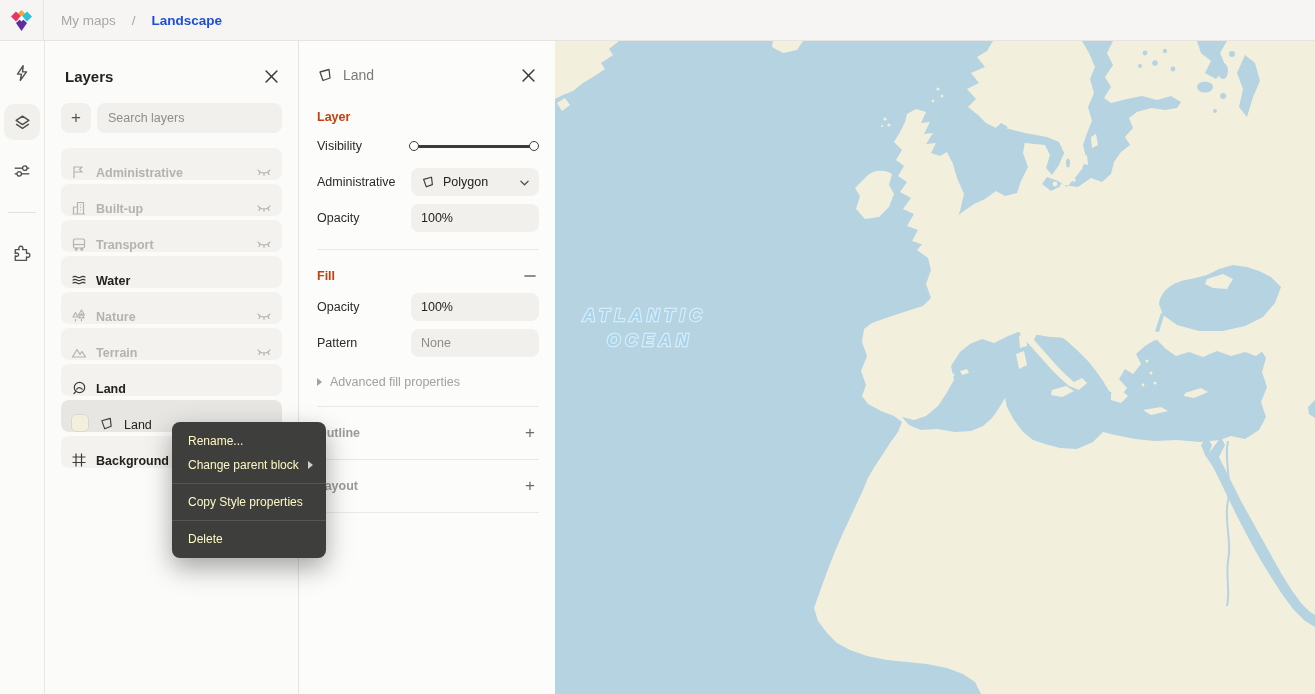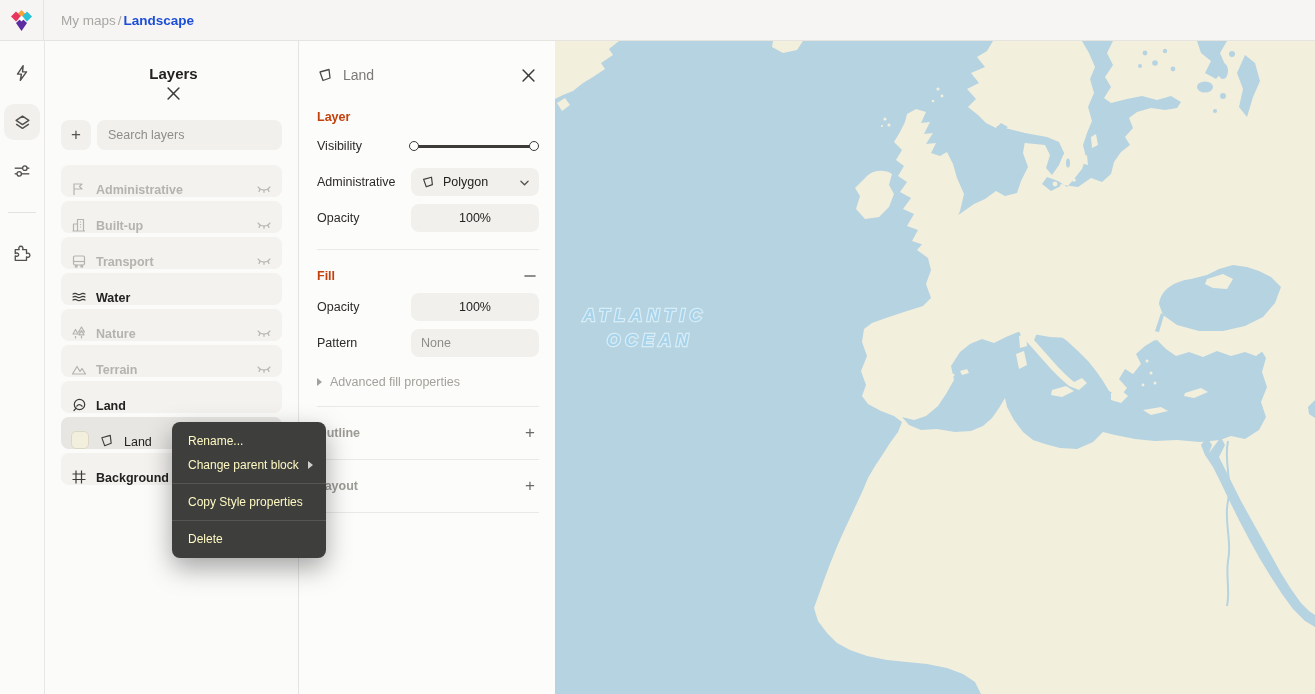--- a/index.html
+++ b/index.html
@@ -1,34 +1,34 @@
 <!DOCTYPE html>
 <html><head>
 <meta charset="utf-8">
 <style>
   * { margin:0; padding:0; box-sizing:border-box; }
   html,body { width:1315px; height:694px; overflow:hidden; font-family:"Liberation Sans", sans-serif; background:#fbfbfa; }
 
   
   .topbar { position:absolute; top:0; left:0; right:0; height:41px; background:#f6f5f3; border-bottom:1px solid #e6e4e1; display:flex; align-items:stretch; z-index:5; }
   .logo-cell { width:44px; border-right:1px solid #e6e4e1; display:flex; align-items:center; justify-content:center; }
-  .breadcrumb { display:flex; align-items:center; gap:2px; padding-left:17px; font-size:13.5px; }
+  .breadcrumb { display:flex; align-items:center; gap:16px; padding-left:17px; font-size:13.5px; }
   .bc-parent { color:#a9a7a2; }
   .bc-sep { color:#a9a7a2; }
   .bc-current { color:#1d4ed8; font-weight:700; }
 
   
   .rail { position:absolute; top:41px; left:0; bottom:0; width:45px; background:#fbfbfa; border-right:1px solid #e8e7e4; display:flex; flex-direction:column; align-items:center; padding-top:14px; z-index:4; }
   .rail-btn { width:36px; height:36px; border-radius:10px; display:flex; align-items:center; justify-content:center; margin-bottom:13px; color:#53514d; }
   .rail-btn.active { background:#f1f0ed; }
   .rail-divider { width:28px; height:1px; background:#e3e2df; margin:10px 0 22px 0; }
 
   
   .layers-panel { position:absolute; top:41px; left:45px; bottom:0; width:254px; background:#fbfbfa; border-right:1px solid #e6e4e1; z-index:3; }
-  .panel-header { display:flex; align-items:center; justify-content:space-between; padding:24px 16px 0 20px;flex-direction:column; }
+  .panel-header { display:flex; align-items:center; justify-content:space-between; padding:24px 16px 0 20px; }
   .panel-title { font-size:15px; font-weight:700; color:#23221f; }
   .icon-x { width:22px; height:22px; display:flex; align-items:center; justify-content:center; color:#3b3a37; cursor:pointer; }
   .search-row { display:flex; gap:6px; margin:16px 16px 0 16px; }
   .add-btn { width:30px; height:30px; border-radius:8px; background:#f1f0ed; color:#55534f; font-size:17px; font-weight:300; display:flex; align-items:center; justify-content:center; }
   .search-input { flex:1; height:30px; border:none; border-radius:8px; background:#f1f0ed; padding:0 11px; font-size:12.5px; color:#232220; font-family:"Liberation Sans",sans-serif; }
   .search-input::placeholder { color:#8f8d88; }
   .layer-list { margin-top:15px; padding:0 16px; }
   .layer-row { height:32px; margin-bottom:4px; border-radius:8px; background:#f3f2ef; display:flex; align-items:flex-end; padding:0 10px; }
   .layer-row .l-icon { width:16px; height:16px; margin-right:9px; color:#3c3b38; flex:none; }
   .layer-row .l-label { font-size:12.5px; font-weight:700; color:#232220; }
@@ -48,21 +48,21 @@
 
   
   .props-panel { position:absolute; top:41px; left:300px; bottom:0; width:255px; background:#fcfcfb; z-index:3; padding:0 16px 0 17px; }
   .props-header { display:flex; align-items:center; padding-top:23px; }
   .props-header .p-icon { width:16px; height:16px; color:#4a4946; }
   .props-title { font-size:14px; color:#7b7975; margin-left:10px; flex:1; }
   .section-heading { font-size:12.5px; font-weight:700; color:#c2410c; }
   .prop-row { display:flex; align-items:center; margin-top:8px; min-height:28px; }
   .prop-label { font-size:12.5px; color:#2c2b28; }
   .prop-control { margin-left:auto; width:128px; }
-  .field { height:28px; background:#f1f0ed; border-radius:8px; border:none; width:100%; padding:0 10px; font-size:12.5px; color:#232220; display:flex; align-items:center; font-family:"Liberation Sans",sans-serif;text-align:center; }
+  .field { height:28px; background:#f1f0ed; border-radius:8px; border:none; width:100%; padding:0 10px; font-size:12.5px; color:#232220; display:flex; align-items:center; font-family:"Liberation Sans",sans-serif; }
   .field.ghost { color:#8f8d88; }
   .dropdown { display:flex; align-items:center; gap:8px; cursor:pointer; }
   .dropdown .chev { margin-left:auto; color:#55534f; }
   .divider { height:1px; background:#ebe9e6; margin:17px 0 0 0; }
   .slider { position:relative; height:28px; width:130px; margin-left:auto; }
   .slider .track { position:absolute; left:4px; right:4px; top:12.5px; height:3px; background:#3c3b38; border-radius:2px; }
   .slider .handle { position:absolute; top:9px; width:10px; height:10px; border-radius:50%; background:#ffffff; border:1.5px solid #3c3b38; }
   .slider .handle.left { left:0; }
   .slider .handle.right { right:0; }
   .heading-row { display:flex; align-items:center; justify-content:space-between; margin-top:17px; }

